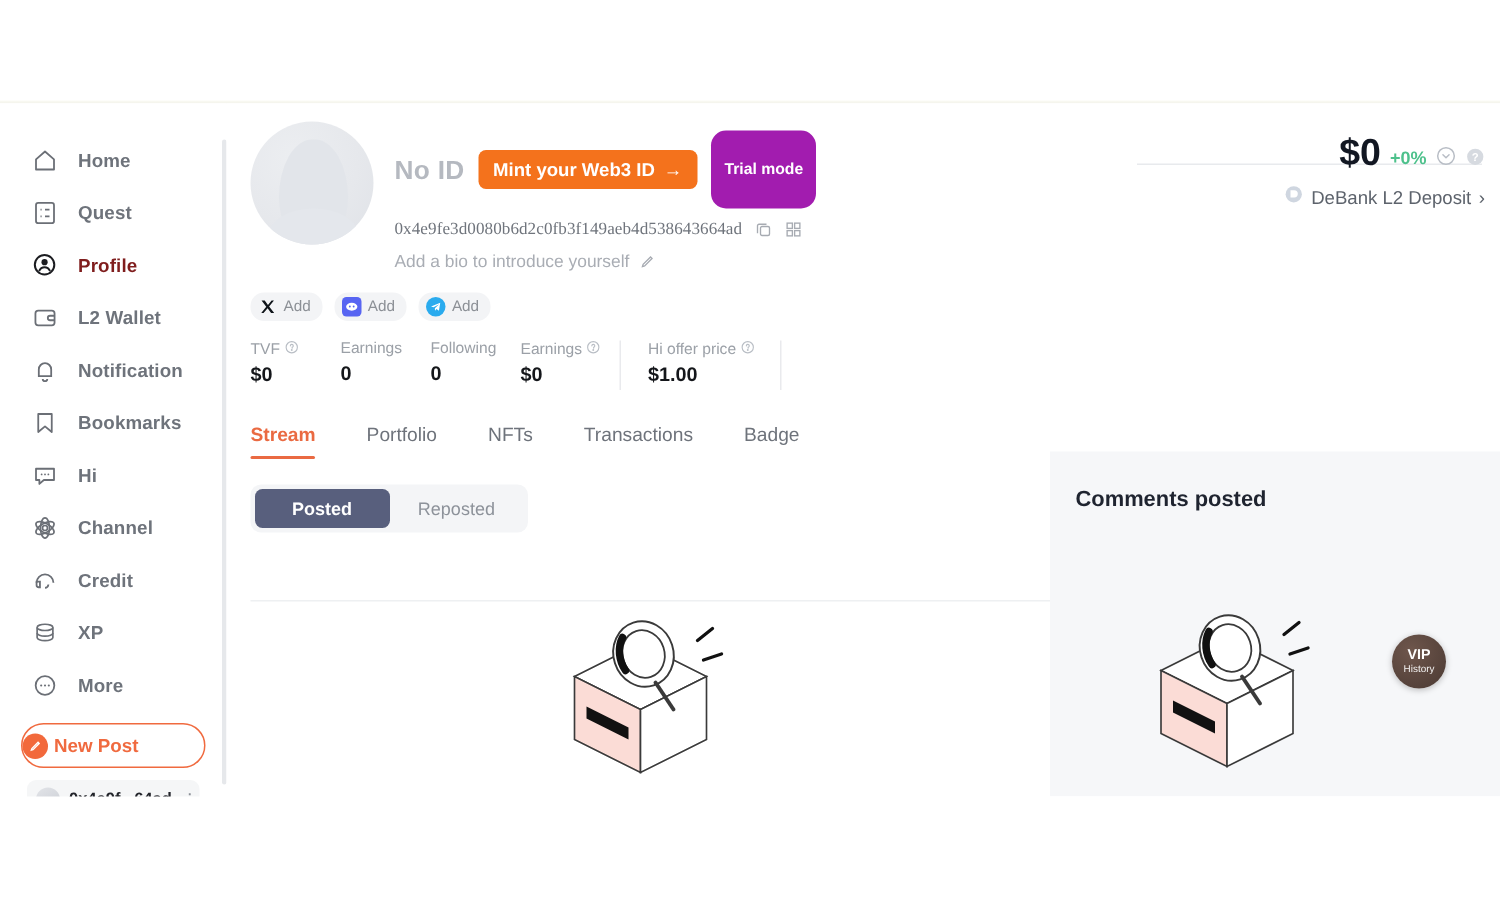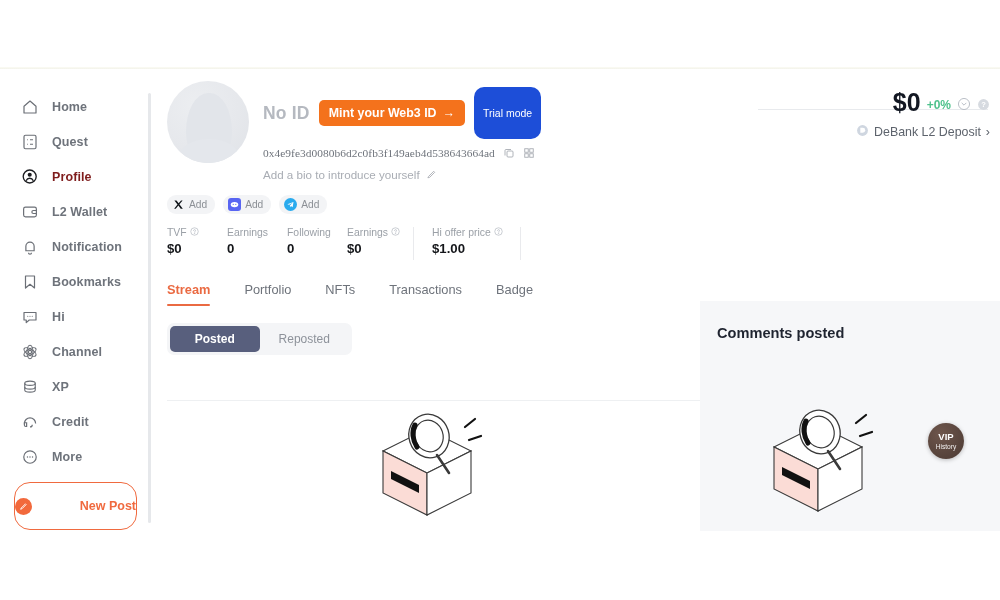--- a/index.html
+++ b/index.html
@@ -20,22 +20,22 @@
   .app { position:absolute; left:0; top:69px; width:1000px; height:462px; background:#fff; display:flex; }
 
   
   .sidebar { width:151px; height:462px; background:#fff; position:relative; flex:0 0 151px; padding-top:20px; }
   .nav-item { display:flex; align-items:center; gap:12px; height:35px; padding-left:20px; cursor:pointer; }
   .nav-item .ico { width:20px; height:20px; flex:0 0 20px; display:flex; align-items:center; justify-content:center; color:#6b6f76; }
   .nav-item .lbl { font-size:12.5px; color:#6e737b; letter-spacing:.1px;font-weight:bold; }
   .nav-item.active .lbl { color:#7f1d1d; font-weight:bold; }
   .nav-item.active .ico { color:#1c1d21; }
 
-  .newpost { margin:8px 14px 0 14px; height:48px; border:1.3px solid #f06a3f;
-             border-radius:16px; display:flex; align-items:center; justify-content:space-between;
+  .newpost { margin:8px 14px 0 14px; height:30px; border:1.3px solid #f06a3f;
+             border-radius:16px; display:flex; align-items:center; justify-content:flex-start;
              gap:4px; cursor:pointer; }
   .newpost .circle { width:17px; height:17px; border-radius:50%;
              background:#f2693c; display:flex; align-items:center; justify-content:center; }
   .newpost .circle svg { width:9px; height:9px; }
   .newpost .lbl { font-size:12.5px; color:#f06a3f; font-weight:bold; }
 
   .userchip { margin:8px 18px 0 18px; height:26px; background:#f5f6f7; border-radius:6px;
               display:flex; align-items:center; padding:0 6px; gap:6px; cursor:pointer; }
   .userchip .av { width:16px; height:16px; border-radius:50%;
               background:linear-gradient(150deg,#e2e4e8,#c9ccd3); flex:0 0 16px; }
@@ -56,21 +56,21 @@
   .avatar .silh { position:absolute; left:19px; top:12px; width:46px; height:70px;
             background:#e2e5ea; border-radius:48% 48% 40% 40% / 55% 55% 45% 45%; }
   .avatar .silh2 { position:absolute; left:12px; bottom:-12px; width:60px; height:36px;
             background:#e4e7ec; border-radius:50% 50% 0 0; }
 
   .head-info { margin-left:14px; padding-top:10px; }
   .row1 { display:flex; align-items:center; gap:9px; }
   .noid { font-size:17.5px; color:#b5b9c0; font-weight:bold; letter-spacing:.2px; }
   .mint-btn { background:#f4721c; color:#fff; font-size:12.4px; font-weight:bold;
               border-radius:5px; padding:6px 10px; display:flex; align-items:center; gap:6px; cursor:pointer; }
-  .trial { background:#1d4ed8; color:#fff; font-size:10.5px; font-weight:normal;
+  .trial { background:#a21caf; color:#fff; font-size:10.5px; font-weight:bold;
            border-radius:10px; padding:20px 9px; }
 
   .row2 { display:flex; gap:8px; margin-top:8px;font-family:Liberation Serif, serif; }
   .addr-text { font-size:11.4px; color:#6f747c; letter-spacing:.05px; }
   .mini-ico { color:#a7abb2; display:flex; align-items:center; cursor:pointer; }
 
   .row3 { display:flex; align-items:center; gap:6px; margin-top:9px; cursor:pointer; }
   .bio { font-size:11.6px; color:#a9adb4; }
 
   
@@ -227,38 +227,38 @@
               <ellipse cx="12" cy="12" rx="9" ry="4" transform="rotate(30 12 12)"></ellipse>
               <ellipse cx="12" cy="12" rx="9" ry="4" transform="rotate(90 12 12)"></ellipse>
               <ellipse cx="12" cy="12" rx="9" ry="4" transform="rotate(150 12 12)"></ellipse>
             </svg>
         </span>
         <span class="lbl">Channel</span>
       </div>
 
       <div class="nav-item">
         <span class="ico">
+          <svg viewBox="0 0 24 24" width="18" height="18" fill="none" stroke="currentColor" stroke-width="1.6">
+              <path d="M4.5 14a7.5 7.5 0 0 1 15 0"></path>
+              <path d="M4.5 13v3a2 2 0 0 0 2 2h1v-5h-3z"></path>
+              <path d="M12 18.5a3 3 0 0 0 3-3"></path>
+            </svg>
+        </span>
+        <span class="lbl">Credit</span>
+      </div>
+
+      <div class="nav-item">
+        <span class="ico">
           <svg viewBox="0 0 24 24" width="18" height="18" fill="none" stroke="currentColor" stroke-width="1.5">
               <ellipse cx="12" cy="7" rx="7" ry="2.8"></ellipse>
               <path d="M5 7v5c0 1.5 3.1 2.8 7 2.8s7-1.3 7-2.8V7"></path>
               <path d="M5 12v4c0 1.5 3.1 2.8 7 2.8s7-1.3 7-2.8v-4"></path>
             </svg>
         </span>
         <span class="lbl">XP</span>
-      </div>
-
-      <div class="nav-item">
-        <span class="ico">
-          <svg viewBox="0 0 24 24" width="18" height="18" fill="none" stroke="currentColor" stroke-width="1.6">
-              <path d="M4.5 14a7.5 7.5 0 0 1 15 0"></path>
-              <path d="M4.5 13v3a2 2 0 0 0 2 2h1v-5h-3z"></path>
-              <path d="M12 18.5a3 3 0 0 0 3-3"></path>
-            </svg>
-        </span>
-        <span class="lbl">Credit</span>
       </div>
 
       <div class="nav-item">
         <span class="ico">
           <svg viewBox="0 0 24 24" width="18" height="18" fill="none" stroke="currentColor" stroke-width="1.6">
               <circle cx="12" cy="12" r="8.3"></circle>
               <circle cx="8.6" cy="12" r=".95" fill="currentColor" stroke="none"></circle>
               <circle cx="12" cy="12" r=".95" fill="currentColor" stroke="none"></circle>
               <circle cx="15.4" cy="12" r=".95" fill="currentColor" stroke="none"></circle>
             </svg>

